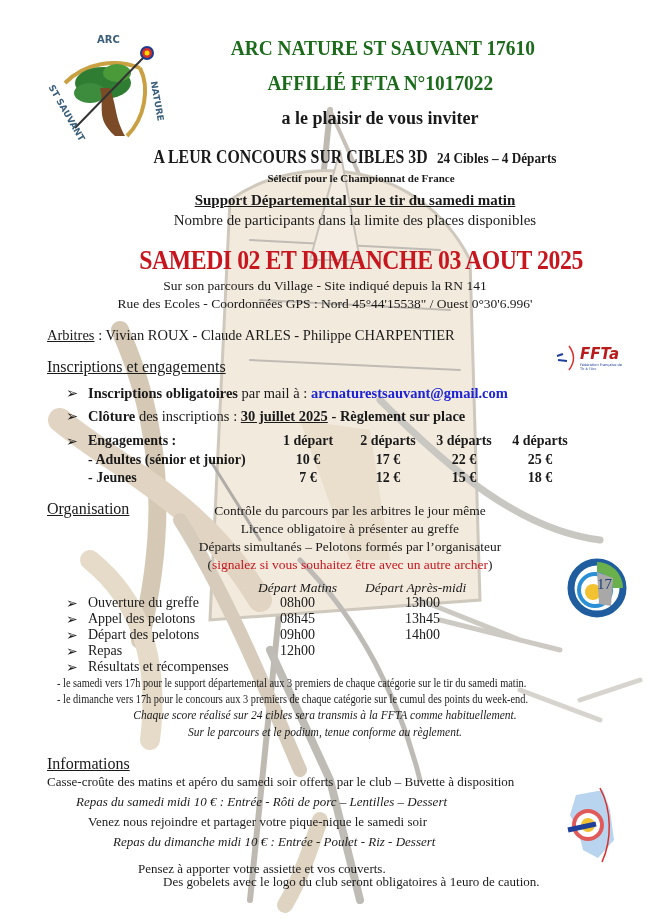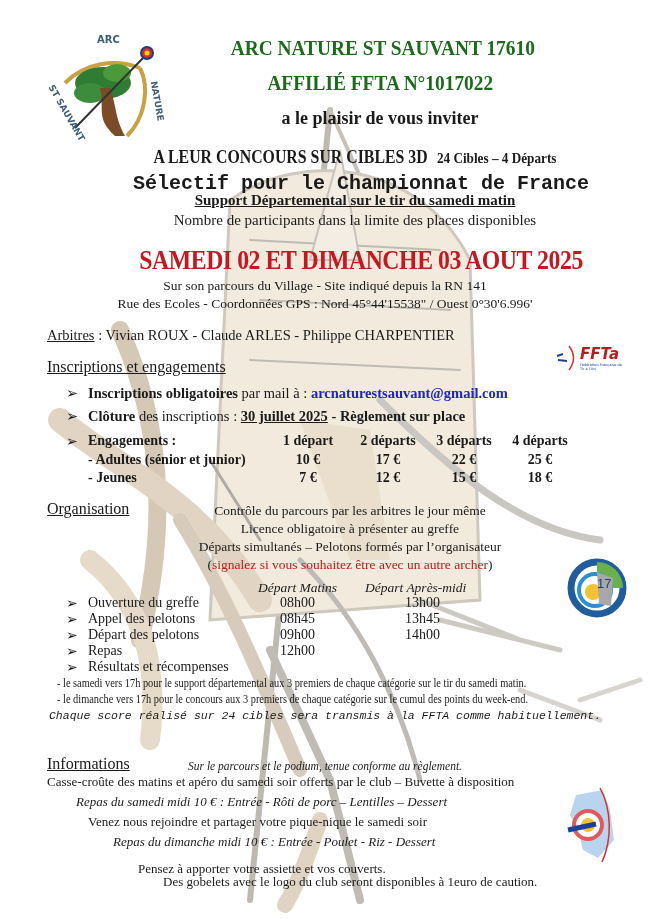--- a/index.html
+++ b/index.html
@@ -75,21 +75,21 @@
   <span class="green cond">AFFILIÉ FFTA N°1017022</span>
 </div>
 <div class="abs b" style="left:270px; width:220px; top:108px; text-align:center; font-size:18px;">a le plaisir de vous inviter</div>
 
 <div class="abs center" style="top:147px; font-size:18px;">
   <span class="cond" style="margin-left:60px;">
     <span class="b">A LEUR CONCOURS SUR CIBLES 3D</span>
     <span class="b" style="font-size:15px; margin-left:6px;">24 Cibles – 4 Départs</span>
   </span>
 </div>
-<div class="abs center b" style="top:172px; font-size:20px; padding-left:72px; box-sizing:border-box;font-family:Liberation Mono, monospace;">Sélectif pour le Championnat de France</div>
+<div class="abs center b" style="top:172px; font-size:11px; padding-left:72px; box-sizing:border-box;">Sélectif pour le Championnat de France</div>
 <div class="abs center b u" style="top:192px; font-size:15px; padding-left:60px; box-sizing:border-box;">Support Départemental sur le tir du samedi matin</div>
 <div class="abs center" style="top:212px; font-size:15px; padding-left:60px; box-sizing:border-box;">Nombre de participants dans la limite des places disponibles</div>
 
 <div class="abs center" style="top:245px; font-size:27px;padding-left:36px;">
   <span class="red b cond" style="letter-spacing:-0.5px;">SAMEDI 02 ET DIMANCHE 03 AOUT 2025</span>
 </div>
 <div class="abs center" style="top:278px; font-size:13.5px;">Sur son parcours du Village - Site indiqué depuis la RN 141</div>
 <div class="abs center" style="top:296px; font-size:13.5px;">Rue des Ecoles - Coordonnées GPS : Nord 45°44'15538" / Ouest 0°30'6.996'</div>
 
 <div class="abs" style="left:47px; top:327px; font-size:14.5px;">
@@ -147,21 +147,21 @@
 </div>
 
 <div class="abs" style="left:557px; top:548px; width:80px; height:80px;">
   <svg width="80" height="80" viewBox="0 0 80 80">
     <circle cx="40" cy="40" r="26" fill="#ffffff" stroke="#1f5d9e" stroke-width="7"></circle>
     <path d="M40 14 A26 26 0 0 1 66 40 L40 40 Z" fill="#6ab04c"></path>
     <circle cx="38" cy="42" r="16" fill="#ffffff" stroke="#2b8fd6" stroke-width="4"></circle>
     <circle cx="36" cy="44" r="8" fill="#f2c230"></circle>
     <path d="M40 24 L56 30 L54 58 L42 56 Z" fill="#a8a8a8"></path>
   </svg>
-  <span style="position:absolute; left:40px; top:28px; font-family:Liberation Sans, sans-serif; font-size:13px; color:#1f3f7a;">17</span>
+  <span style="position:absolute; left:40px; top:28px; font-family:Liberation Serif, serif; font-size:15px; color:#1f3f7a;">17</span>
 </div>
 
 <div class="abs i" style="left:258px; top:580px; font-size:13.5px;">Départ Matins</div>
 <div class="abs i" style="left:365px; top:580px; font-size:13.5px;">Départ Après-midi</div>
 
 <div class="abs sched" style="left:0; top:595px; width:650px; height:17px; font-size:14px;">
   <span style="left:66px;">➢</span>
   <span style="left:88px;">Ouverture du greffe</span>
   <span style="left:280px;">08h00</span>
   <span style="left:405px;">13h00</span>
@@ -187,30 +187,30 @@
   <span style="left:66px;">➢</span>
   <span style="left:88px;">Résultats et récompenses</span>
 </div>
 
 <div class="abs" style="left:57px; top:677px; font-size:11.5px;">
   <span class="condL">- le samedi vers 17h pour le support départemental aux 3 premiers de chaque catégorie sur le tir du samedi matin.</span>
 </div>
 <div class="abs" style="left:57px; top:693px; font-size:11.5px;">
   <span class="condL">- le dimanche vers 17h pour le concours aux 3 premiers de chaque catégorie sur le cumul des points du week-end.</span>
 </div>
-<div class="abs center i" style="top:709px; font-size:11.5px;font-family:Liberation Mono, monospace;">Chaque score réalisé sur 24 cibles sera transmis à la FFTA comme habituellement.</div>
-<div class="abs center i" style="top:726px; font-size:11.5px;margin-top:34px;">Sur le parcours et le podium, tenue conforme au règlement.</div>
+<div class="abs center i" style="top:709px; font-size:11.5px;">Chaque score réalisé sur 24 cibles sera transmis à la FFTA comme habituellement.</div>
+<div class="abs center i" style="top:726px; font-size:11.5px;">Sur le parcours et le podium, tenue conforme au règlement.</div>
 
 <div class="abs u" style="left:47px; top:755px; font-size:16px;">Informations</div>
 <div class="abs" style="left:47px; top:774px; font-size:13px;">Casse-croûte des matins et apéro du samedi soir offerts par le club – Buvette à disposition</div>
 <div class="abs i" style="left:76px; top:794px; font-size:13px;">Repas du samedi midi 10 € : Entrée - Rôti de porc – Lentilles – Dessert</div>
 <div class="abs" style="left:88px; top:814px; font-size:13px;">Venez nous rejoindre et partager votre pique-nique le samedi soir</div>
 <div class="abs i" style="left:113px; top:834px; font-size:13px;">Repas du dimanche midi 10 € : Entrée - Poulet - Riz - Dessert</div>
 <div class="abs" style="left:138px; top:854px; font-size:13px;margin-top:7px;">Pensez à apporter votre assiette et vos couverts.</div>
-<div class="abs" style="left:163px; top:874px; font-size:13px;">Des gobelets avec le logo du club seront disponibles à 1euro de caution.</div>
+<div class="abs" style="left:163px; top:874px; font-size:13px;">Des gobelets avec le logo du club seront obligatoires à 1euro de caution.</div>
 
 <div class="abs" style="left:548px; top:770px; width:90px; height:100px;">
   <svg width="90" height="100" viewBox="0 0 90 100">
     <path d="M28 25 L55 20 L62 40 L66 70 L50 88 L35 80 L30 60 L22 45 Z" fill="#b9d4ef"></path>
     <circle cx="40" cy="55" r="14" fill="#ffffff" stroke="#e05a5a" stroke-width="4"></circle>
     <circle cx="40" cy="55" r="7" fill="#f2c230"></circle>
     <path d="M20 60 L48 54" stroke="#1e3f9a" stroke-width="5"></path>
     <path d="M52 18 C64 40 64 70 54 92" stroke="#d9302c" stroke-width="1.5" fill="none"></path>
   </svg>
 </div>

